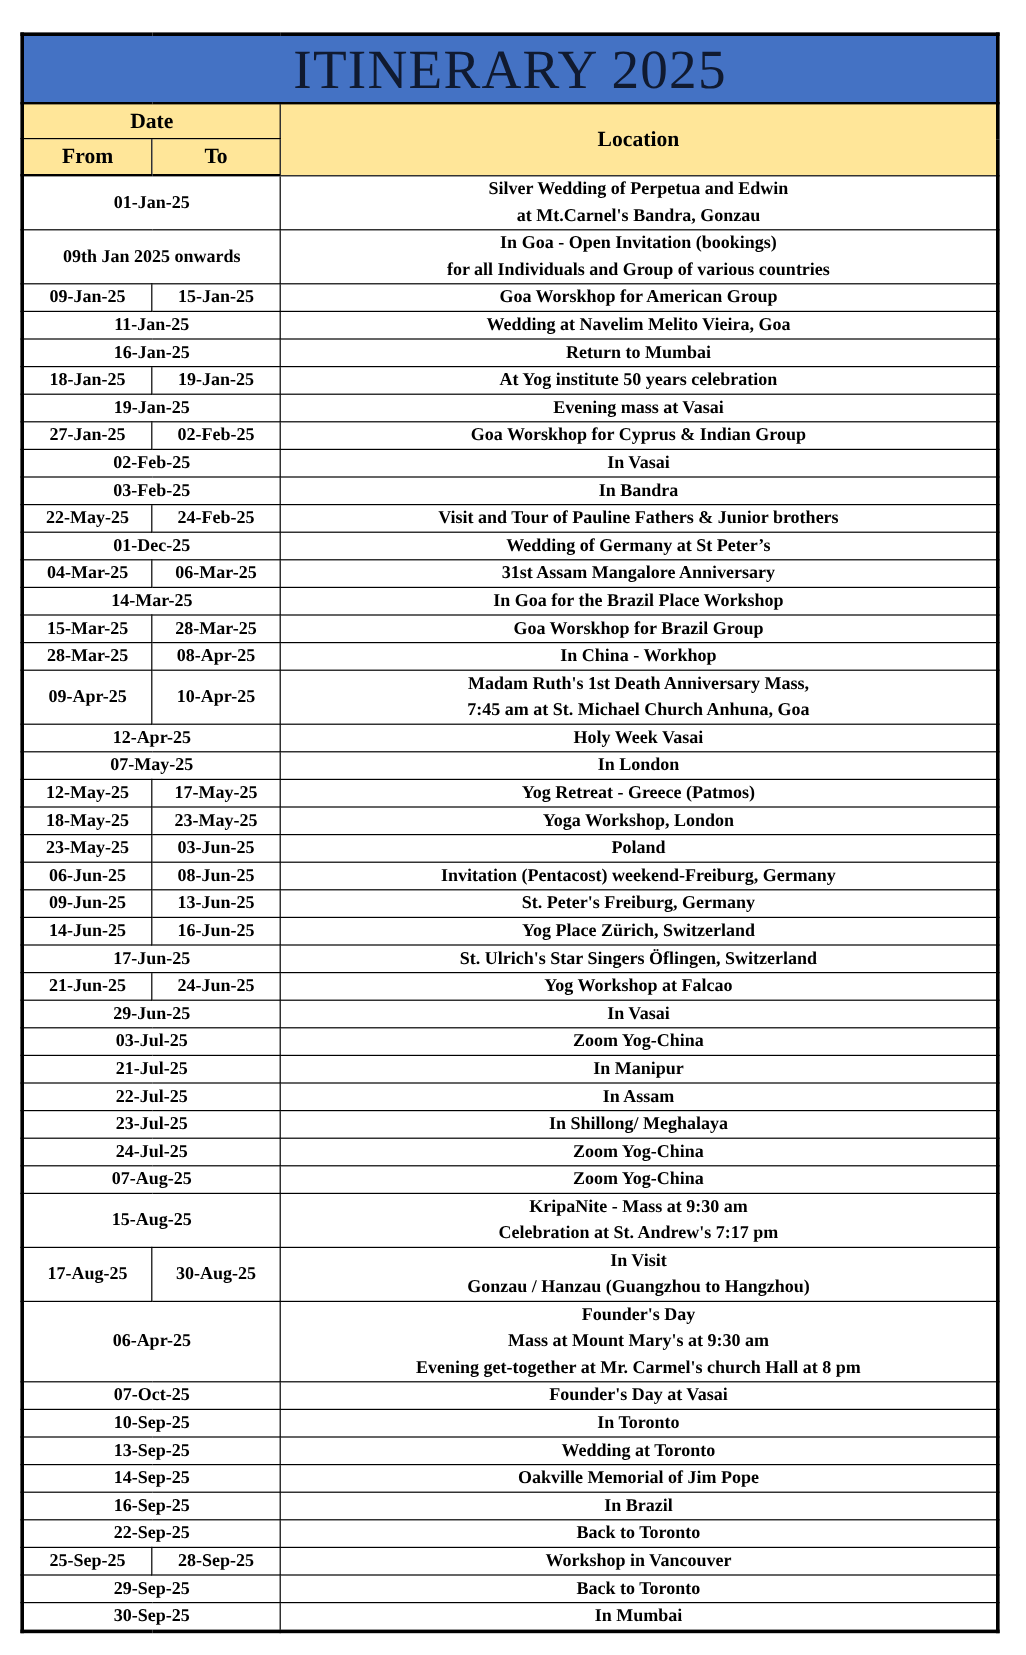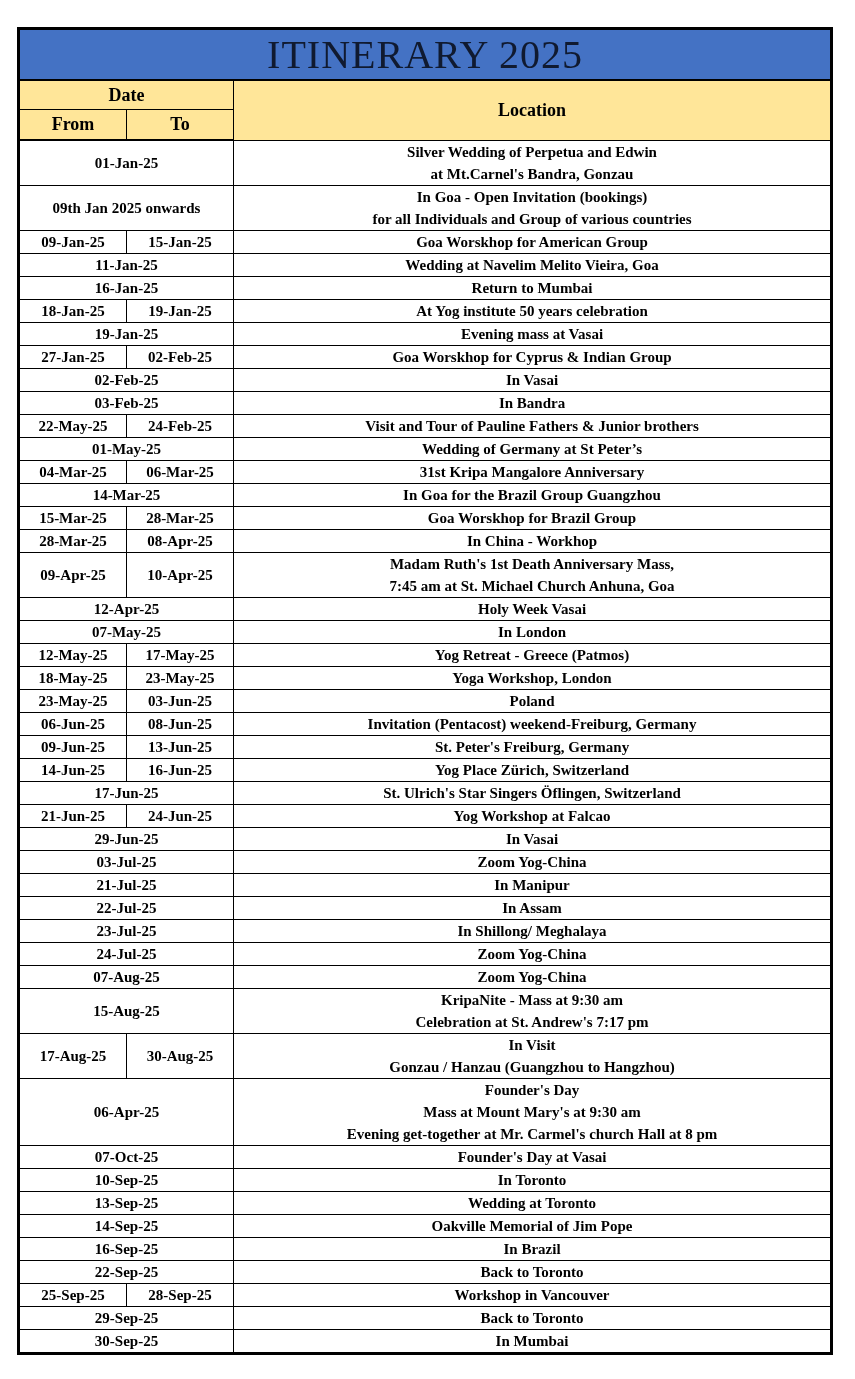--- a/index.html
+++ b/index.html
@@ -15,21 +15,21 @@
   }
   .sheet{padding:27px 0 0 17px;}
   table{
     border-collapse:collapse;table-layout:fixed;width:813px;
     border:3px solid var(--grid);
   }
   td{border:1px solid var(--grid);overflow:hidden;}
   .title-cell{
     background:var(--title-bg);
     height:46px;text-align:center;vertical-align:middle;
-    font-size:40px;font-weight:normal;letter-spacing:1px;color:#101a30;
+    font-size:46px;font-weight:normal;letter-spacing:1px;color:#101a30;
     border-bottom:2px solid var(--grid);
   }
   .hdr-cell{
     background:var(--header-bg);
     font-weight:bold;font-size:18px;text-align:center;vertical-align:middle;
   }
   tr.hdr-row-top td{height:26px;}
   tr.hdr-row-bottom td{height:27px;border-bottom:2px solid var(--grid);}
   .date-cell,.loc-cell{
     font-weight:bold;font-size:15px;text-align:center;vertical-align:middle;
@@ -127,36 +127,36 @@
           </td>
         </tr>
         <tr>
           <td class="date-cell">22-May-25</td>
           <td class="date-cell">24-Feb-25</td>
           <td class="loc-cell">
             <div class="loc-line">Visit and Tour of Pauline Fathers &amp; Junior brothers</div>
           </td>
         </tr>
         <tr>
-          <td class="date-cell" colspan="2">01-May-25</td>
+          <td class="date-cell" colspan="2">01-Dec-25</td>
           <td class="loc-cell">
             <div class="loc-line">Wedding of Germany at St Peter’s</div>
           </td>
         </tr>
         <tr>
           <td class="date-cell">04-Mar-25</td>
           <td class="date-cell">06-Mar-25</td>
           <td class="loc-cell">
-            <div class="loc-line">31st Kripa Mangalore Anniversary</div>
+            <div class="loc-line">31st Assam Mangalore Anniversary</div>
           </td>
         </tr>
         <tr>
           <td class="date-cell" colspan="2">14-Mar-25</td>
           <td class="loc-cell">
-            <div class="loc-line">In Goa for the Brazil Group Guangzhou</div>
+            <div class="loc-line">In Goa for the Brazil Place Workshop</div>
           </td>
         </tr>
         <tr>
           <td class="date-cell">15-Mar-25</td>
           <td class="date-cell">28-Mar-25</td>
           <td class="loc-cell">
             <div class="loc-line">Goa Worskhop for Brazil Group</div>
           </td>
         </tr>
         <tr>

